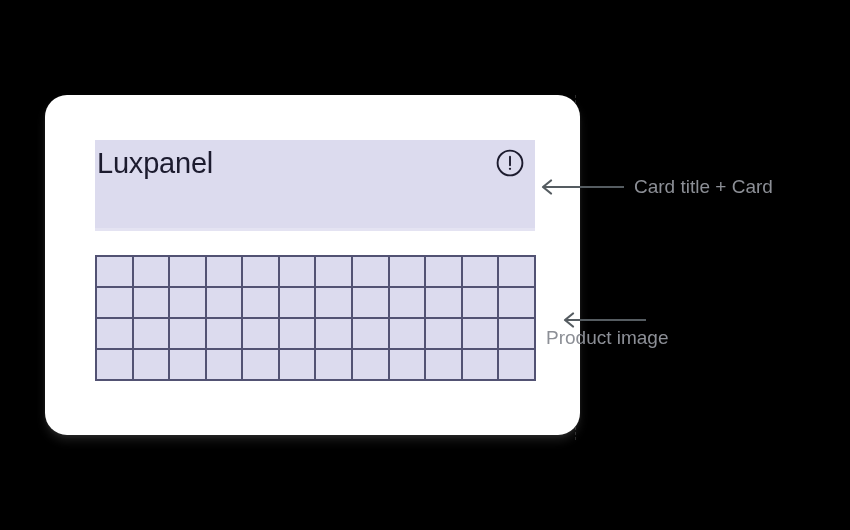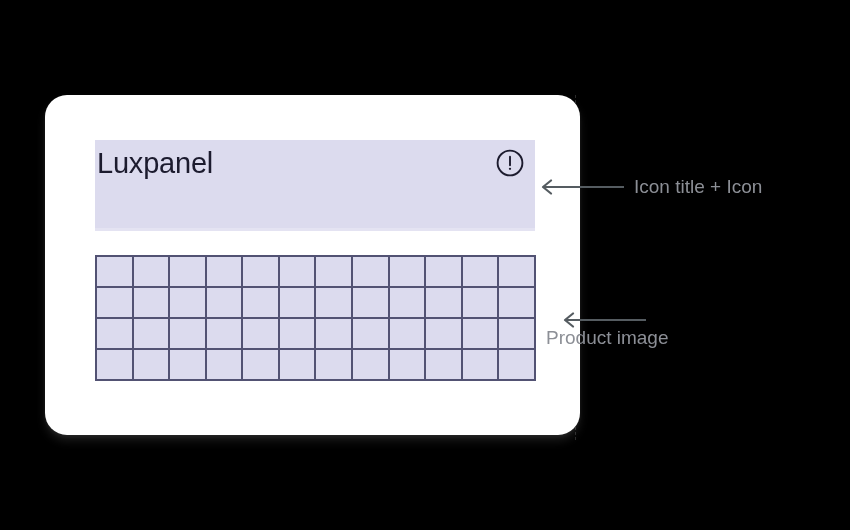--- a/index.html
+++ b/index.html
@@ -214,21 +214,21 @@
     </div>
   </div>
 
   <div class="annotation" id="annotation-card-title">
     <span class="ann-arrow">
       <svg width="88" height="16" viewBox="0 0 88 16" xmlns="http://www.w3.org/2000/svg">
         <line x1="8" y1="8" x2="88" y2="8" stroke="#555c61" stroke-width="2.2"></line>
         <polyline points="15,1.5 7,8 15,14.5" fill="none" stroke="#555c61" stroke-width="2.2" stroke-linecap="round" stroke-linejoin="round"></polyline>
       </svg>
     </span>
-    <span class="ann-label">Icon title + Icon</span>
+    <span class="ann-label">Card title + Card</span>
   </div>
 
   <div class="annotation" id="annotation-product-image">
     <span class="ann-arrow">
       <svg width="88" height="16" viewBox="0 0 88 16" xmlns="http://www.w3.org/2000/svg">
         <line x1="8" y1="8" x2="88" y2="8" stroke="#555c61" stroke-width="2.2"></line>
         <polyline points="15,1.5 7,8 15,14.5" fill="none" stroke="#555c61" stroke-width="2.2" stroke-linecap="round" stroke-linejoin="round"></polyline>
       </svg>
     </span>
     <span class="ann-label">Product image</span>

